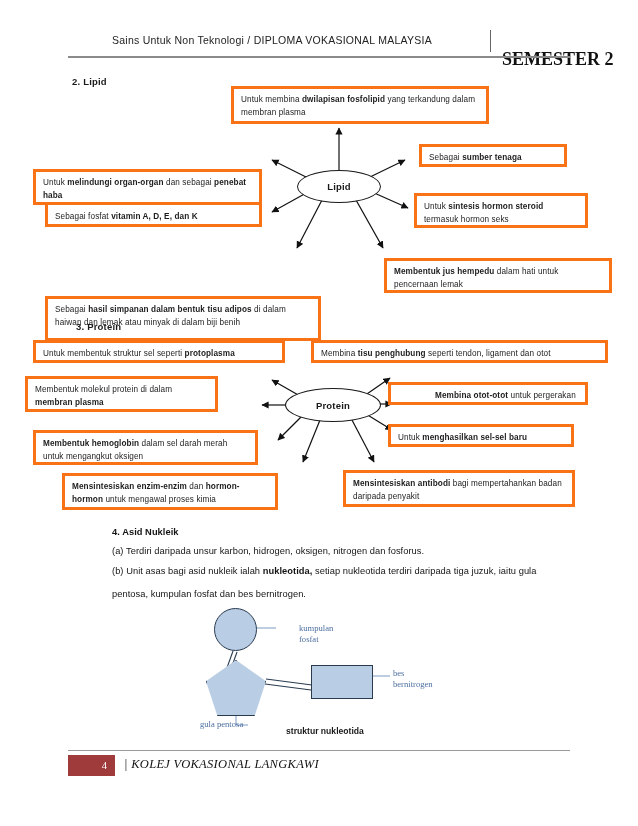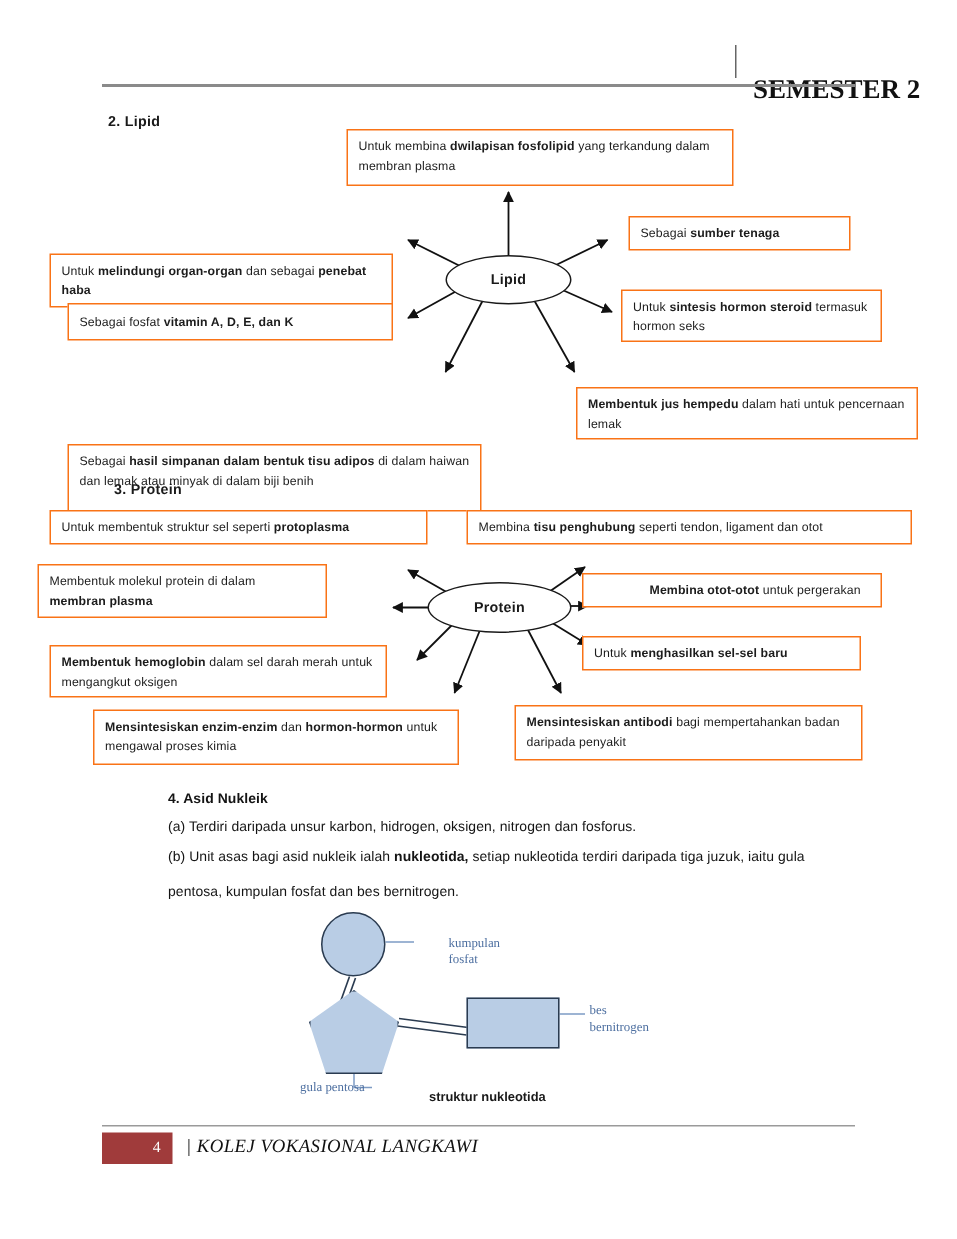--- a/index.html
+++ b/index.html
@@ -46,21 +46,21 @@
   }
   .header-rule {
     position: absolute;
     left: 0; top: 24px; width: 502px; height: 2px;
     background: #8a8a8a;
   }
 
   
   .box {
     position: absolute;
-    border: 1px solid #f97316;
+    border: 3px solid #f97316;
     background: #fff;
     font-size: 8.2px;
     line-height: 1.55;
     padding: 5px 7px;
     color: #1c1c1c;
     letter-spacing: .1px;
   }
   .box b { font-weight: bold; }
 
   .section-label {
@@ -174,20 +174,21 @@
     font-size: 12.5px;
     letter-spacing: .3px;
     white-space: nowrap;
     color: #111;
   }
 </style>
 </head>
 <body>
 
 <div class="header">
+  <div class="header-title">Sains Untuk Non Teknologi / DIPLOMA VOKASIONAL MALAYSIA</div>
   <div class="header-sep"></div>
   <div class="header-sem">SEMESTER 2</div>
   <div class="header-rule"></div>
 </div>
 
 <svg class="arrows" viewBox="0 0 638 826">
   <defs>
     <marker id="ah" markerWidth="7" markerHeight="7" refX="5.5" refY="3" orient="auto">
       <path d="M0,0 L6,3 L0,6 z" fill="#111"></path>
     </marker>
@@ -256,21 +257,21 @@
 </div>
 
 <div class="box" style="left:25px; top:376px; width:193px; height:36px;">
   <span>Membentuk molekul protein di dalam </span><b>membran plasma</b>
 </div>
 
 <div class="box" style="left:33px; top:430px; width:225px; height:35px;">
   <b>Membentuk hemoglobin</b><span> dalam sel darah merah untuk mengangkut oksigen</span>
 </div>
 
-<div class="box" style="left:62px; top:473px; width:244px; height:37px;">
+<div class="box" style="left:62px; top:473px; width:216px; height:37px;">
   <b>Mensintesiskan enzim-enzim</b><span> dan </span><b>hormon-hormon</b><span> untuk mengawal proses kimia</span>
 </div>
 
 <div class="box" style="left:311px; top:340px; width:297px; height:23px; padding-top:5px;">
   <span>Membina </span><b>tisu penghubung</b><span> seperti tendon, ligament dan otot</span>
 </div>
 
 <div class="box" style="left:388px; top:382px; width:200px; height:23px; padding-top:5px;padding-left:44px;">
   <b>Membina otot-otot</b><span> untuk pergerakan</span>
 </div>

